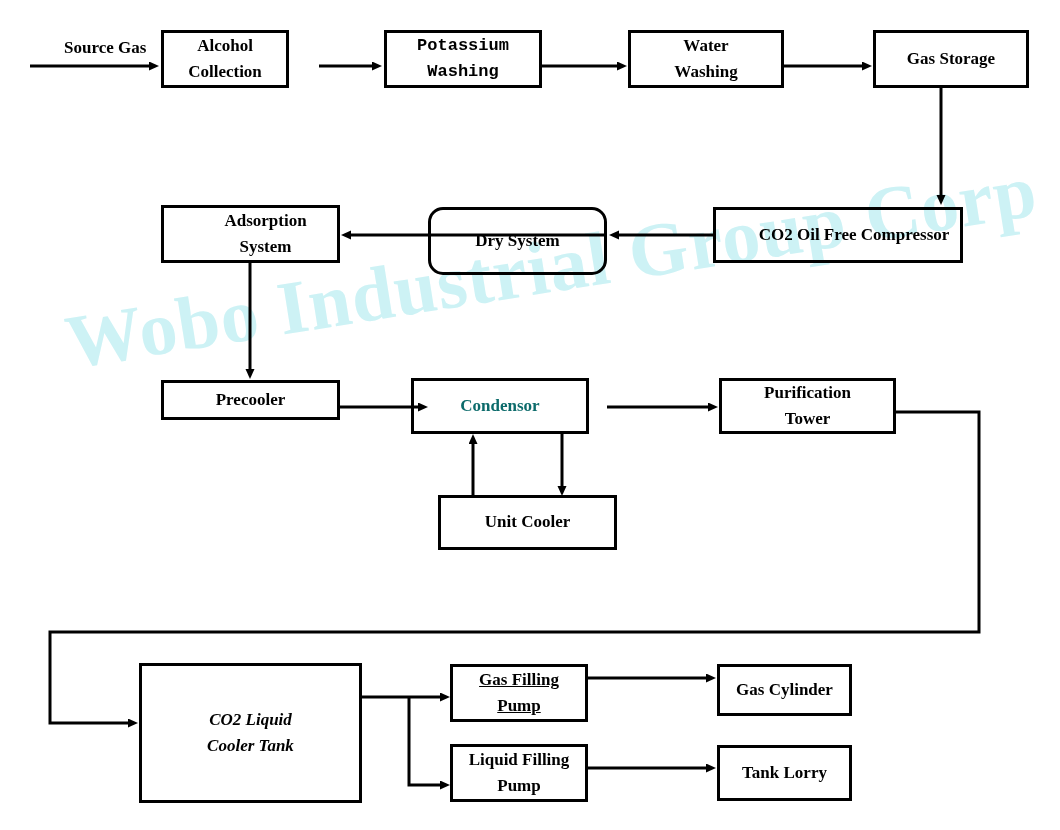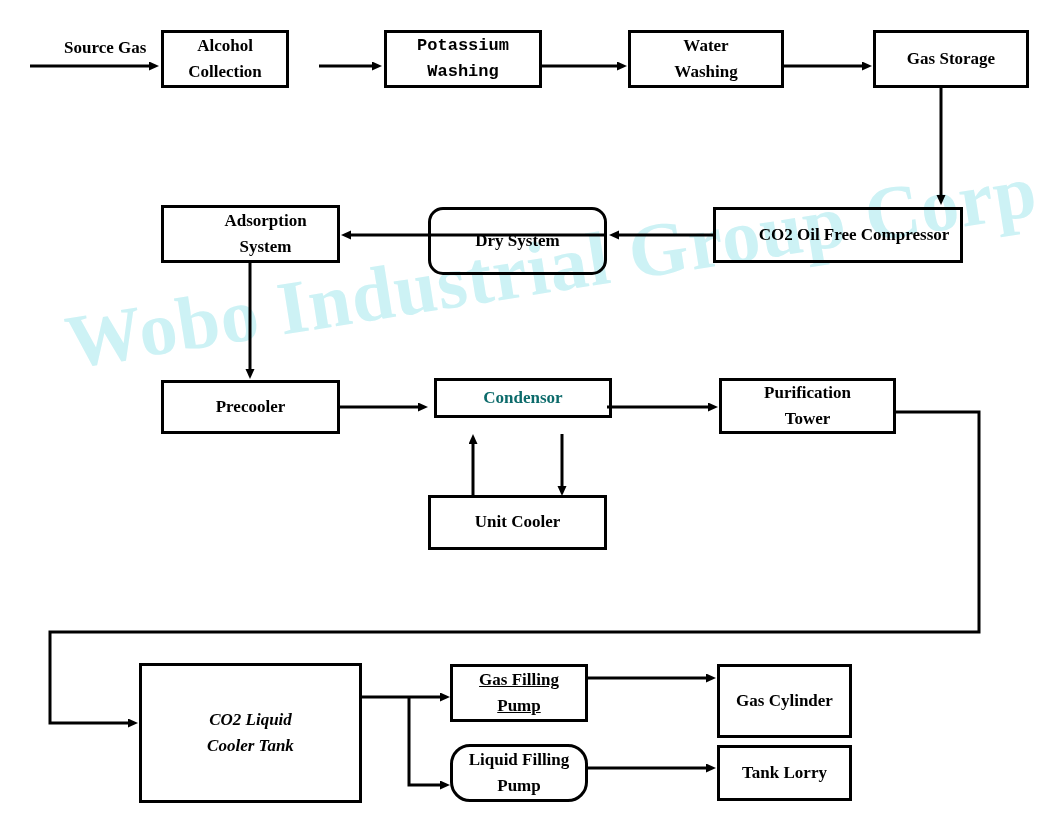--- a/index.html
+++ b/index.html
@@ -155,67 +155,67 @@
       <span>Dry System</span>
     </div>
   </div>
 
   <div class="node" style="left:713px; top:207px; width:250px; height:56px;padding-left:36px;">
     <div>
       <span>CO2 Oil Free Compressor</span>
     </div>
   </div>
 
-  <div class="node" style="left:161px; top:380px; width:179px; height:54px;">
+  <div class="node" style="left:161px; top:380px; width:179px; height:40px;">
     <div>
       <span>Precooler</span>
     </div>
   </div>
 
-  <div class="node teal-text" style="left: 434px; top: 378px; width: 178px; height: 40px; color: rgb(12, 107, 107);">
+  <div class="node teal-text" style="left: 411px; top: 378px; width: 178px; height: 56px; color: rgb(12, 107, 107);">
     <div>
       <span>Condensor</span>
     </div>
   </div>
 
   <div class="node" style="left:719px; top:378px; width:177px; height:56px;">
     <div>
       <span>Purification</span>
       <span>Tower</span>
     </div>
   </div>
 
-  <div class="node" style="left:428px; top:495px; width:179px; height:55px;">
+  <div class="node" style="left:438px; top:495px; width:179px; height:55px;">
     <div>
       <span>Unit Cooler</span>
     </div>
   </div>
 
   <div class="node" style="left:139px; top:663px; width:223px; height:140px;font-style:italic;">
     <div>
       <span>CO2 Liquid</span>
       <span>Cooler Tank</span>
     </div>
   </div>
 
   <div class="node" style="left:450px; top:664px; width:138px; height:58px;text-decoration:underline;">
     <div>
       <span>Gas Filling</span>
       <span>Pump</span>
     </div>
   </div>
 
-  <div class="node" style="left:450px; top:744px; width:138px; height:58px;border-radius:20px;">
+  <div class="node" style="left:450px; top:744px; width:138px; height:58px;">
     <div>
       <span>Liquid Filling</span>
       <span>Pump</span>
     </div>
   </div>
 
-  <div class="node" style="left:717px; top:664px; width:135px; height:74px;">
+  <div class="node" style="left:717px; top:664px; width:135px; height:52px;">
     <div>
       <span>Gas Cylinder</span>
     </div>
   </div>
 
   <div class="node" style="left:717px; top:745px; width:135px; height:56px;">
     <div>
       <span>Tank Lorry</span>
     </div>
   </div>

